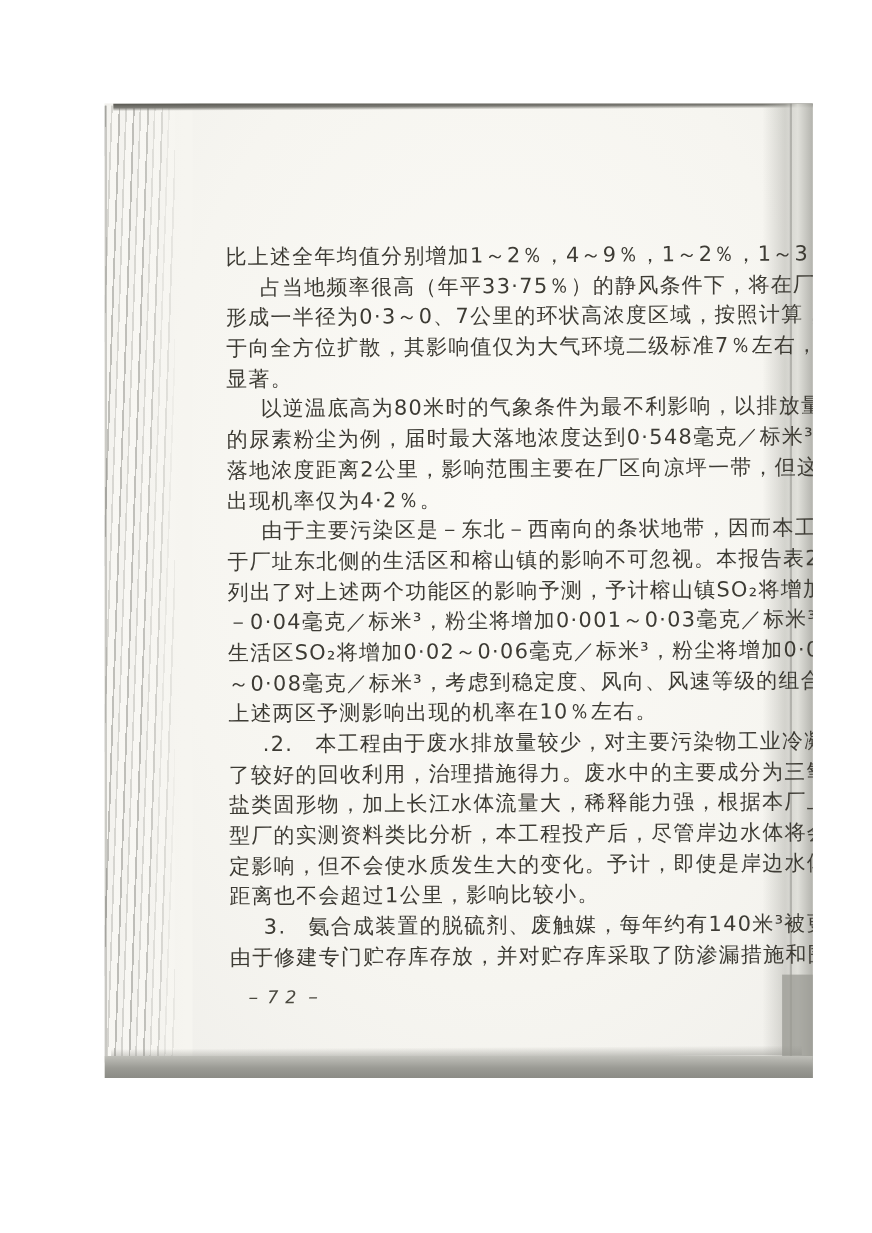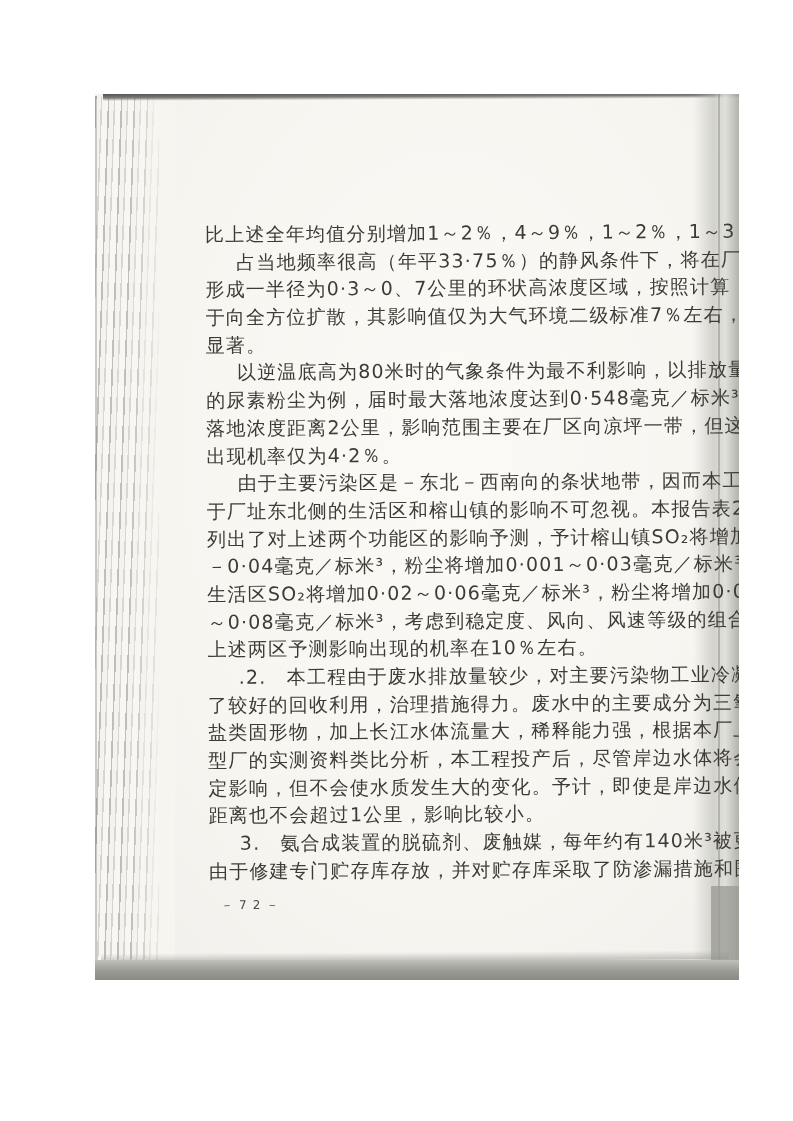--- a/index.html
+++ b/index.html
@@ -67,22 +67,23 @@
     position:absolute;left:110px;top:127px;width:500px;
     transform:rotate(-0.35deg);transform-origin:left top;
     color:#3d3b34;
     font-size:19px;line-height:27.7px;letter-spacing:1.2px;
     white-space:nowrap;
   }
   .line{height:27.7px;}
   .line.indent{padding-left:31px;}
   .page-number{
     position:absolute;left:126px;top:803px;
-    color:#4a483f;font-size:12px;letter-spacing:6px;
+    color:#4a483f;font-size:16px;letter-spacing:6px;
     transform:rotate(-0.35deg);
+    font-style:italic;
   }
 </style>
 </head>
 <body>
 
 <div class="scan">
   <div class="left-page-stack"></div>
   <div class="left-stack-fade"></div>
   <div class="scan-top-edge"></div>
   <div class="right-edge-strip"></div>

